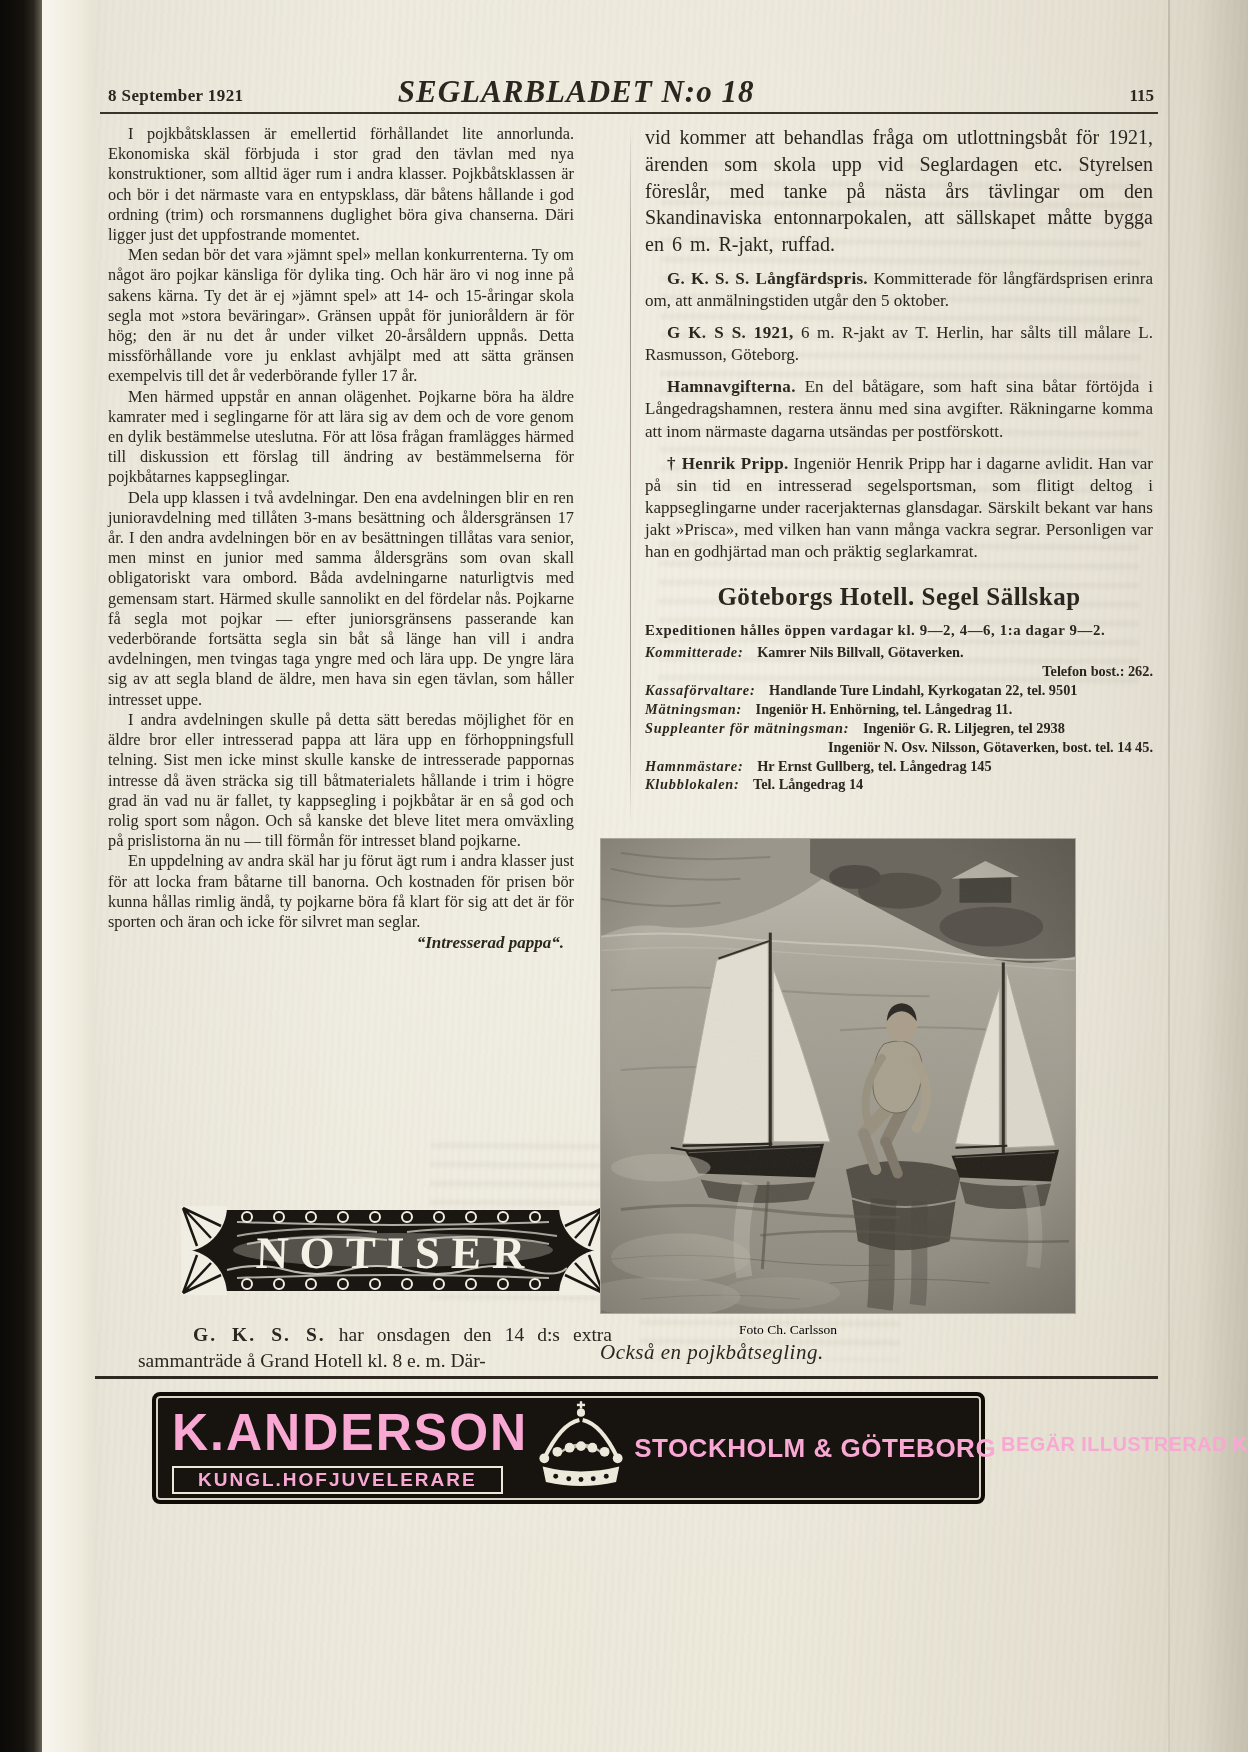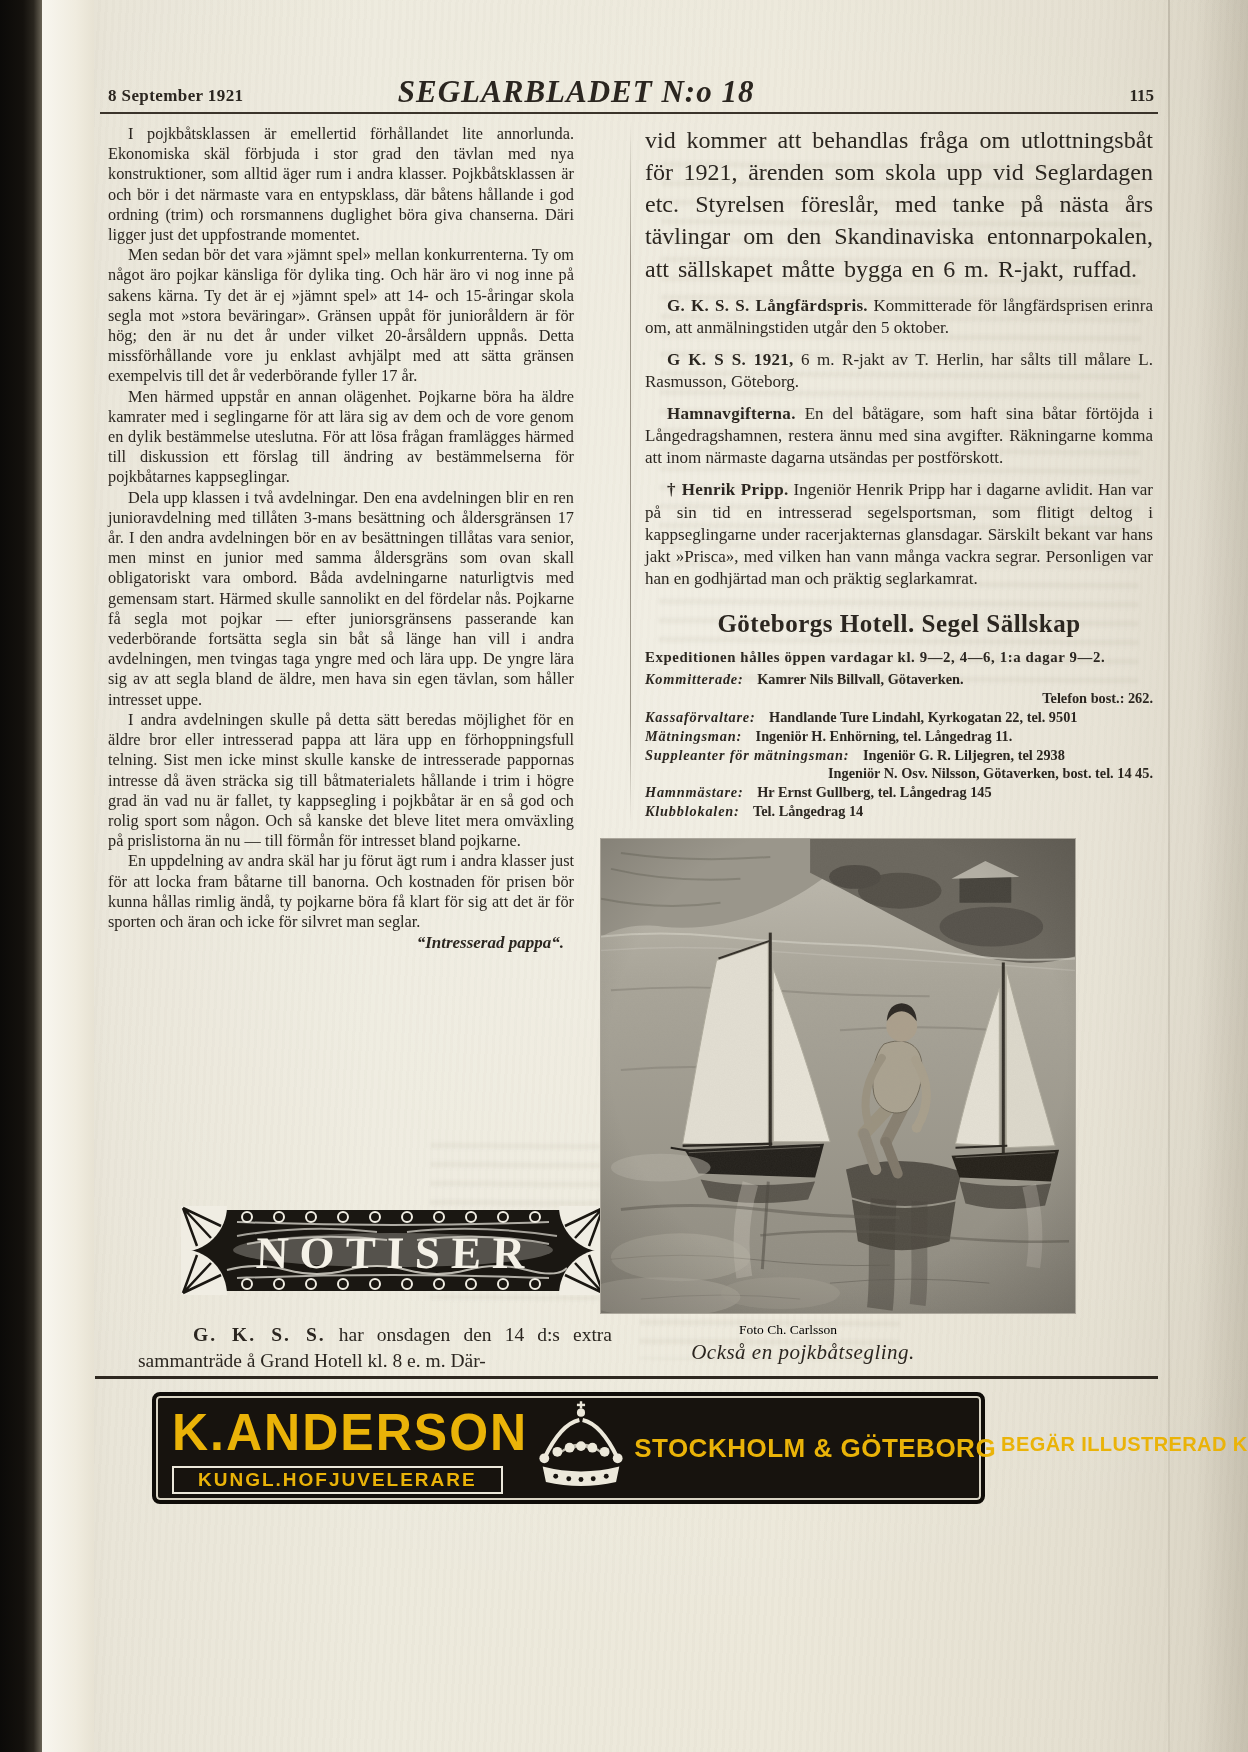--- a/index.html
+++ b/index.html
@@ -45,45 +45,45 @@
   .notiser{position:absolute;left:177px;top:1202px;width:432px;height:97px;}
   .notiser svg{position:absolute;inset:0;}
   .notiser-label{position:absolute;inset:0;display:flex;align-items:center;justify-content:center;
     padding:6px 0 2px 6px;color:#f4f1e7;font-weight:bold;font-size:45px;letter-spacing:11px;
     font-family:"Liberation Serif",serif;transform:skewX(-2deg);}
   .gkss-note{position:absolute;left:138px;top:1322px;width:474px;margin:0;
     font-size:19.5px;line-height:1.32;text-align:justify;text-indent:55px;}
   .gkss-note .lead{letter-spacing:2px;}
   
   .col-right{position:absolute;left:645px;top:124px;width:508px;text-align:justify;}
-  .col-right .cont{margin:0;font-size:24px;line-height:1.34;word-spacing:3px;}
+  .col-right .cont{margin:0;font-size:20px;line-height:1.34;word-spacing:3px;}
   .notice{margin:10px 0 0 0;font-size:17px;line-height:1.3;text-indent:22px;}
   .notice .lead{letter-spacing:.3px;}
   .directory{margin-top:20px;}
   .dir-title{margin:0 0 10px 0;text-align:center;font-size:25px;font-weight:bold;letter-spacing:.5px;}
   .dir-hours{margin:0 0 3px 0;font-size:14.8px;font-weight:bold;letter-spacing:.6px;line-height:1.3;}
   .dir-line{margin:0;font-size:14.3px;font-weight:bold;line-height:1.32;text-align:left;}
   .dir-label{font-style:italic;margin-right:10px;letter-spacing:.8px;}
   .dir-right{text-align:right;}
   .dir-wrap{padding-left:170px;}
   
   .photo{position:absolute;left:600px;top:838px;width:476px;height:476px;margin:0;
     border:1px solid #aaa59a;box-sizing:border-box;background:#9b978c;}
   .photo svg{display:block;width:100%;height:100%;}
   .photo-credit{position:absolute;left:600px;top:1322px;width:476px;text-align:center;
     padding-right:100px;box-sizing:border-box;font-size:13.5px;color:#000000;}
-  .photo-caption{position:absolute;left:600px;top:1340px;width:476px;text-align:center;
+  .photo-caption{position:absolute;left:600px;top:1340px;width:476px;text-align:left;
     padding-right:70px;box-sizing:border-box;font-style:italic;font-size:21px;letter-spacing:.5px;}
   
   .ad-rule{position:absolute;left:95px;top:1376px;width:1063px;height:3px;background:#2e2820;}
   .ad{position:absolute;left:152px;top:1392px;width:833px;height:112px;box-sizing:border-box;
     background:#17130e;border:4px solid #0f0c08;border-radius:8px;
     box-shadow:inset 0 0 0 2px #d9d4c4, inset 0 0 0 5px #17130e;
     display:flex;align-items:center;justify-content:space-between;padding:0 16px;
-    font-family:"Liberation Sans","DejaVu Sans",sans-serif;color:#eab308;}
+    font-family:"Liberation Sans","DejaVu Sans",sans-serif;color:#f9a8d4;}
   .ad-left{display:flex;flex-direction:column;align-items:flex-start;}
   .ad-name{font-weight:bold;font-size:50px;letter-spacing:2px;transform:scaleY(1.04);white-space:nowrap;}
   .ad-sub{margin-top:5px;border:2px solid #ece8da;padding:1px 24px;font-weight:bold;
     font-size:19px;letter-spacing:2px;white-space:nowrap;}
   .ad-crown{width:106px;height:100px;flex:0 0 auto;}
   .ad-right{display:flex;flex-direction:row;gap:5px;align-items:flex-start;width:332px;}
   .ad-r1{font-weight:bold;font-size:26px;letter-spacing:.5px;white-space:nowrap;}
   .ad-r2,.ad-r3{font-weight:bold;font-size:20px;letter-spacing:.4px;white-space:nowrap;}
 </style>
 </head>

